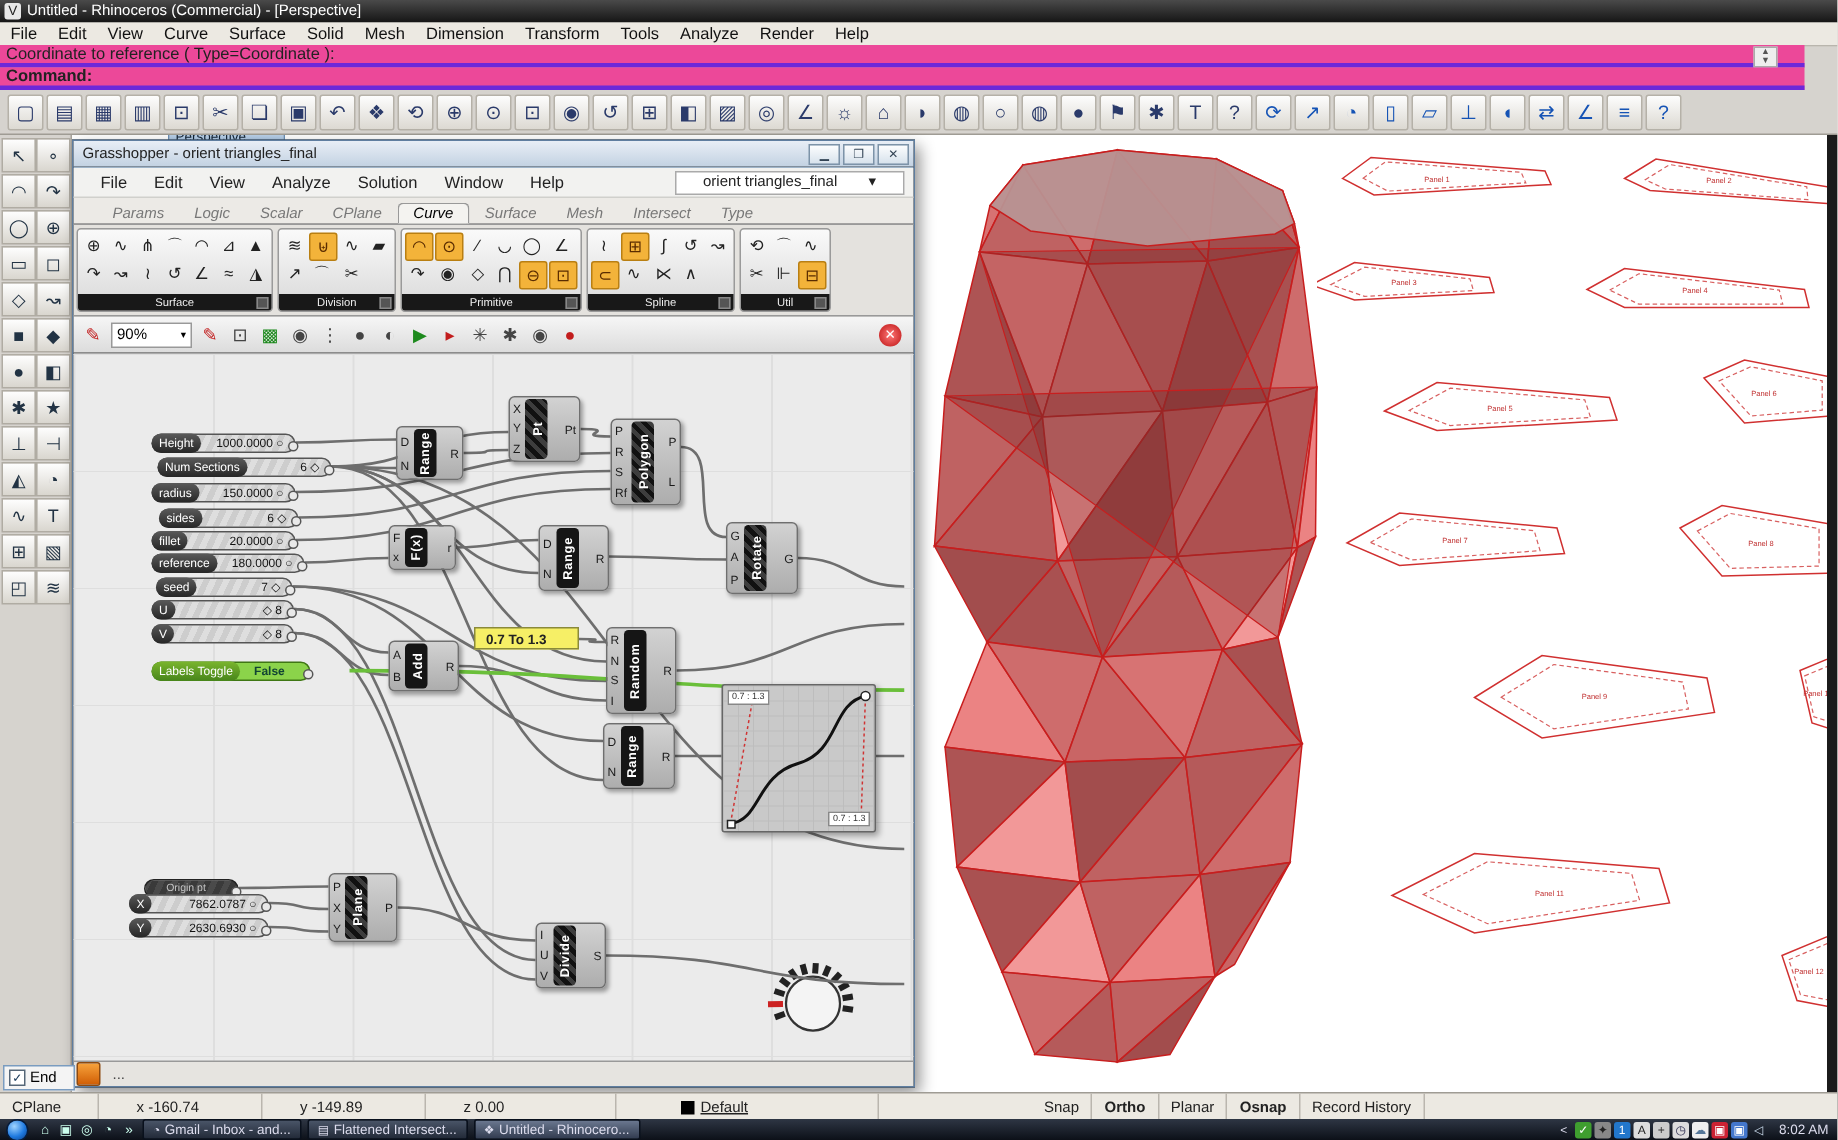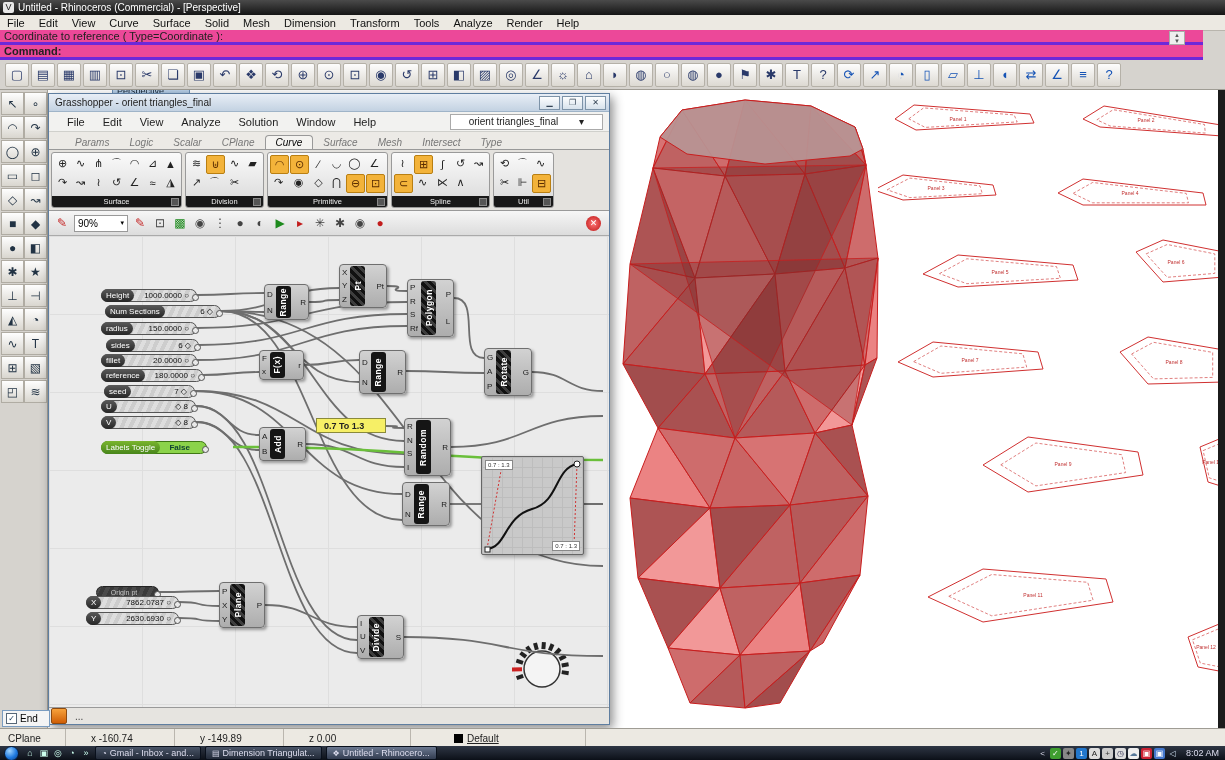--- a/index.html
+++ b/index.html
@@ -775,38 +775,49 @@
 </div>
 <div class="abs" id="statusbar">
   <span class="seg pane" style="width:66px;">CPlane</span>
   <span class="seg" style="width:92px;">x -160.74</span>
   <span class="seg" style="width:92px;">y -149.89</span>
   <span class="seg" style="width:110px;">z 0.00</span>
   <span class="seg pane" style="width:140px;margin-left:18px;text-decoration:underline;">
     <span id="layersq"></span>
     <span>Default</span>
   </span>
+  <span id="status-panes" style="display:flex;height:100%;margin-left:85px;">
+      <span class="seg pane">Snap</span>
+      <span class="seg pane">
+        <b>Ortho</b>
+      </span>
+      <span class="seg pane">Planar</span>
+      <span class="seg pane">
+        <b>Osnap</b>
+      </span>
+      <span class="seg pane">Record History</span>
+    </span>
 </div>
 <div class="abs" id="taskbar">
   <span id="orb"></span>
   <span id="quick-launch" style="display:flex;">
       <span class="ql">⌂</span>
       <span class="ql">▣</span>
       <span class="ql">◎</span>
       <span class="ql">◔</span>
     </span>
   <span class="ql" id="ql-overflow">»</span>
   <span id="task-buttons" style="display:flex;">
       <span class="tbtn">
         <span class="tico">◔</span>
         <span>Gmail - Inbox - and...</span>
       </span>
       <span class="tbtn">
         <span class="tico">▤</span>
-        <span>Dimension Triangulat...</span>
+        <span>Flattened Intersect...</span>
       </span>
       <span class="tbtn active">
         <span class="tico">❖</span>
         <span>Untitled - Rhinocero...</span>
       </span>
     </span>
   <span id="tray">
       <span class="tray-ico">&lt;</span>
       <span class="tray-ico" style="background: rgb(63, 158, 47); color: rgb(255, 255, 255);">✓</span>
       <span class="tray-ico" style="background: rgb(136, 136, 136); color: rgb(34, 34, 34);">✦</span>

